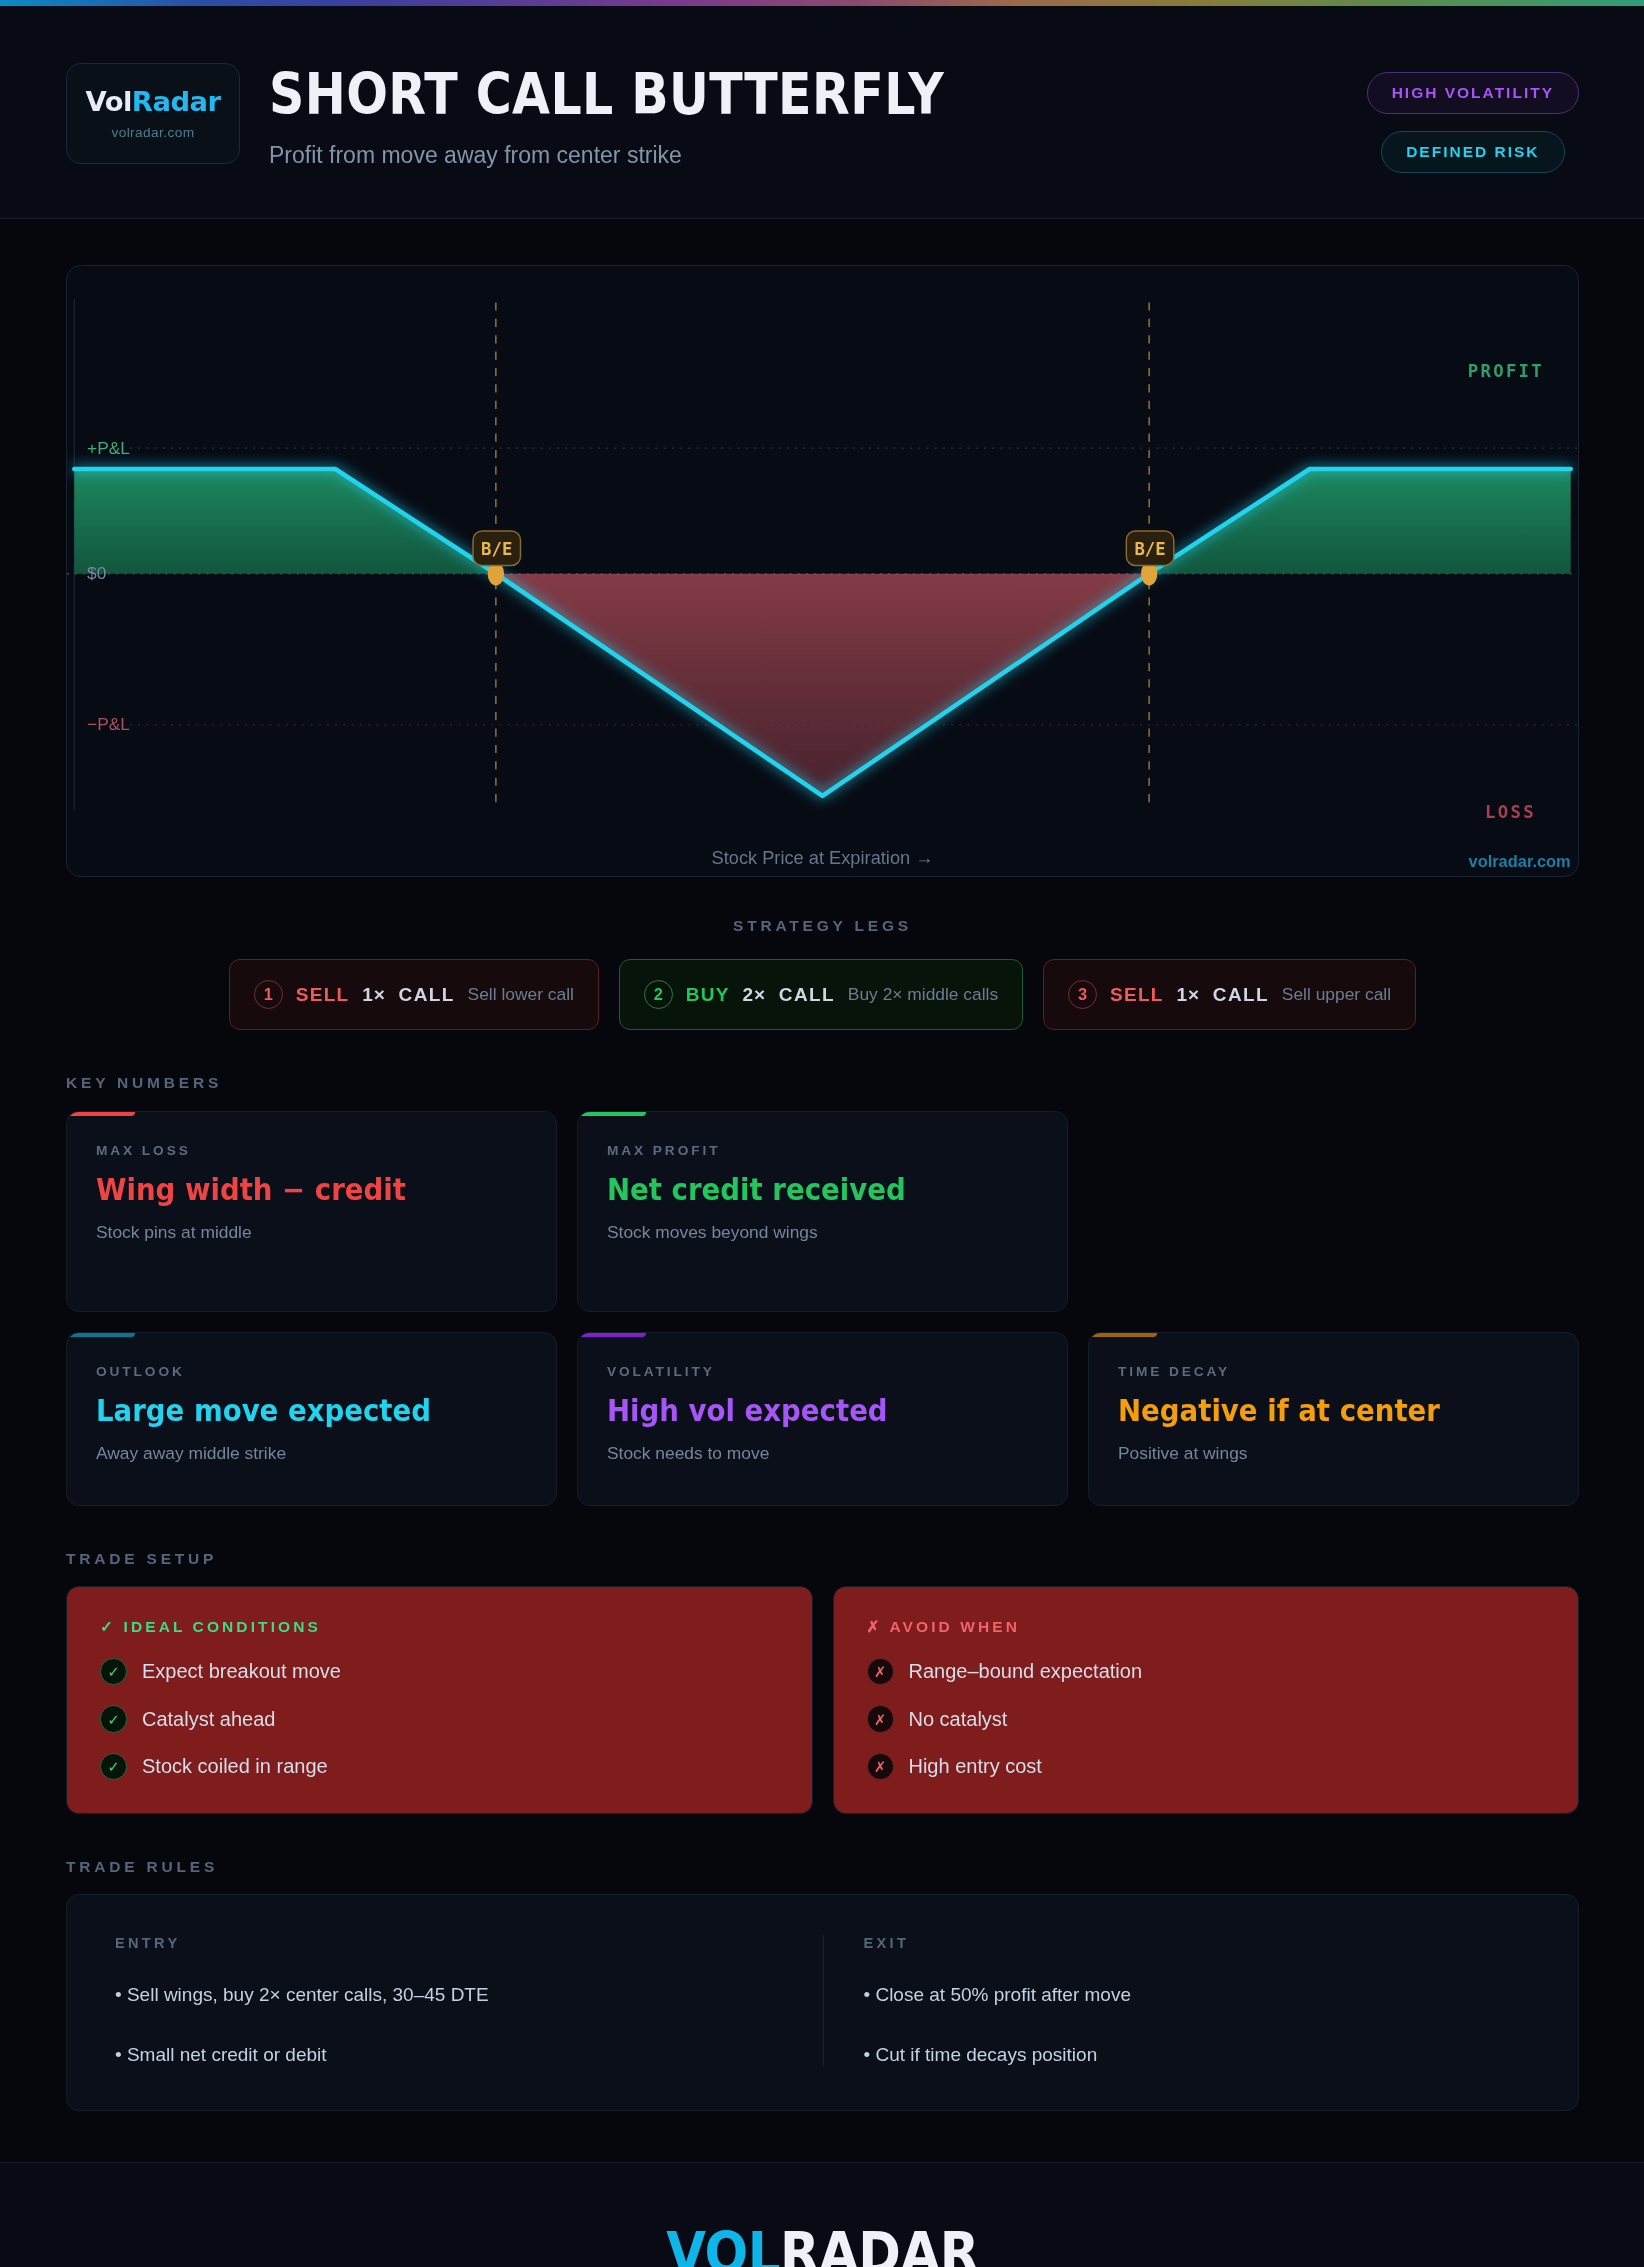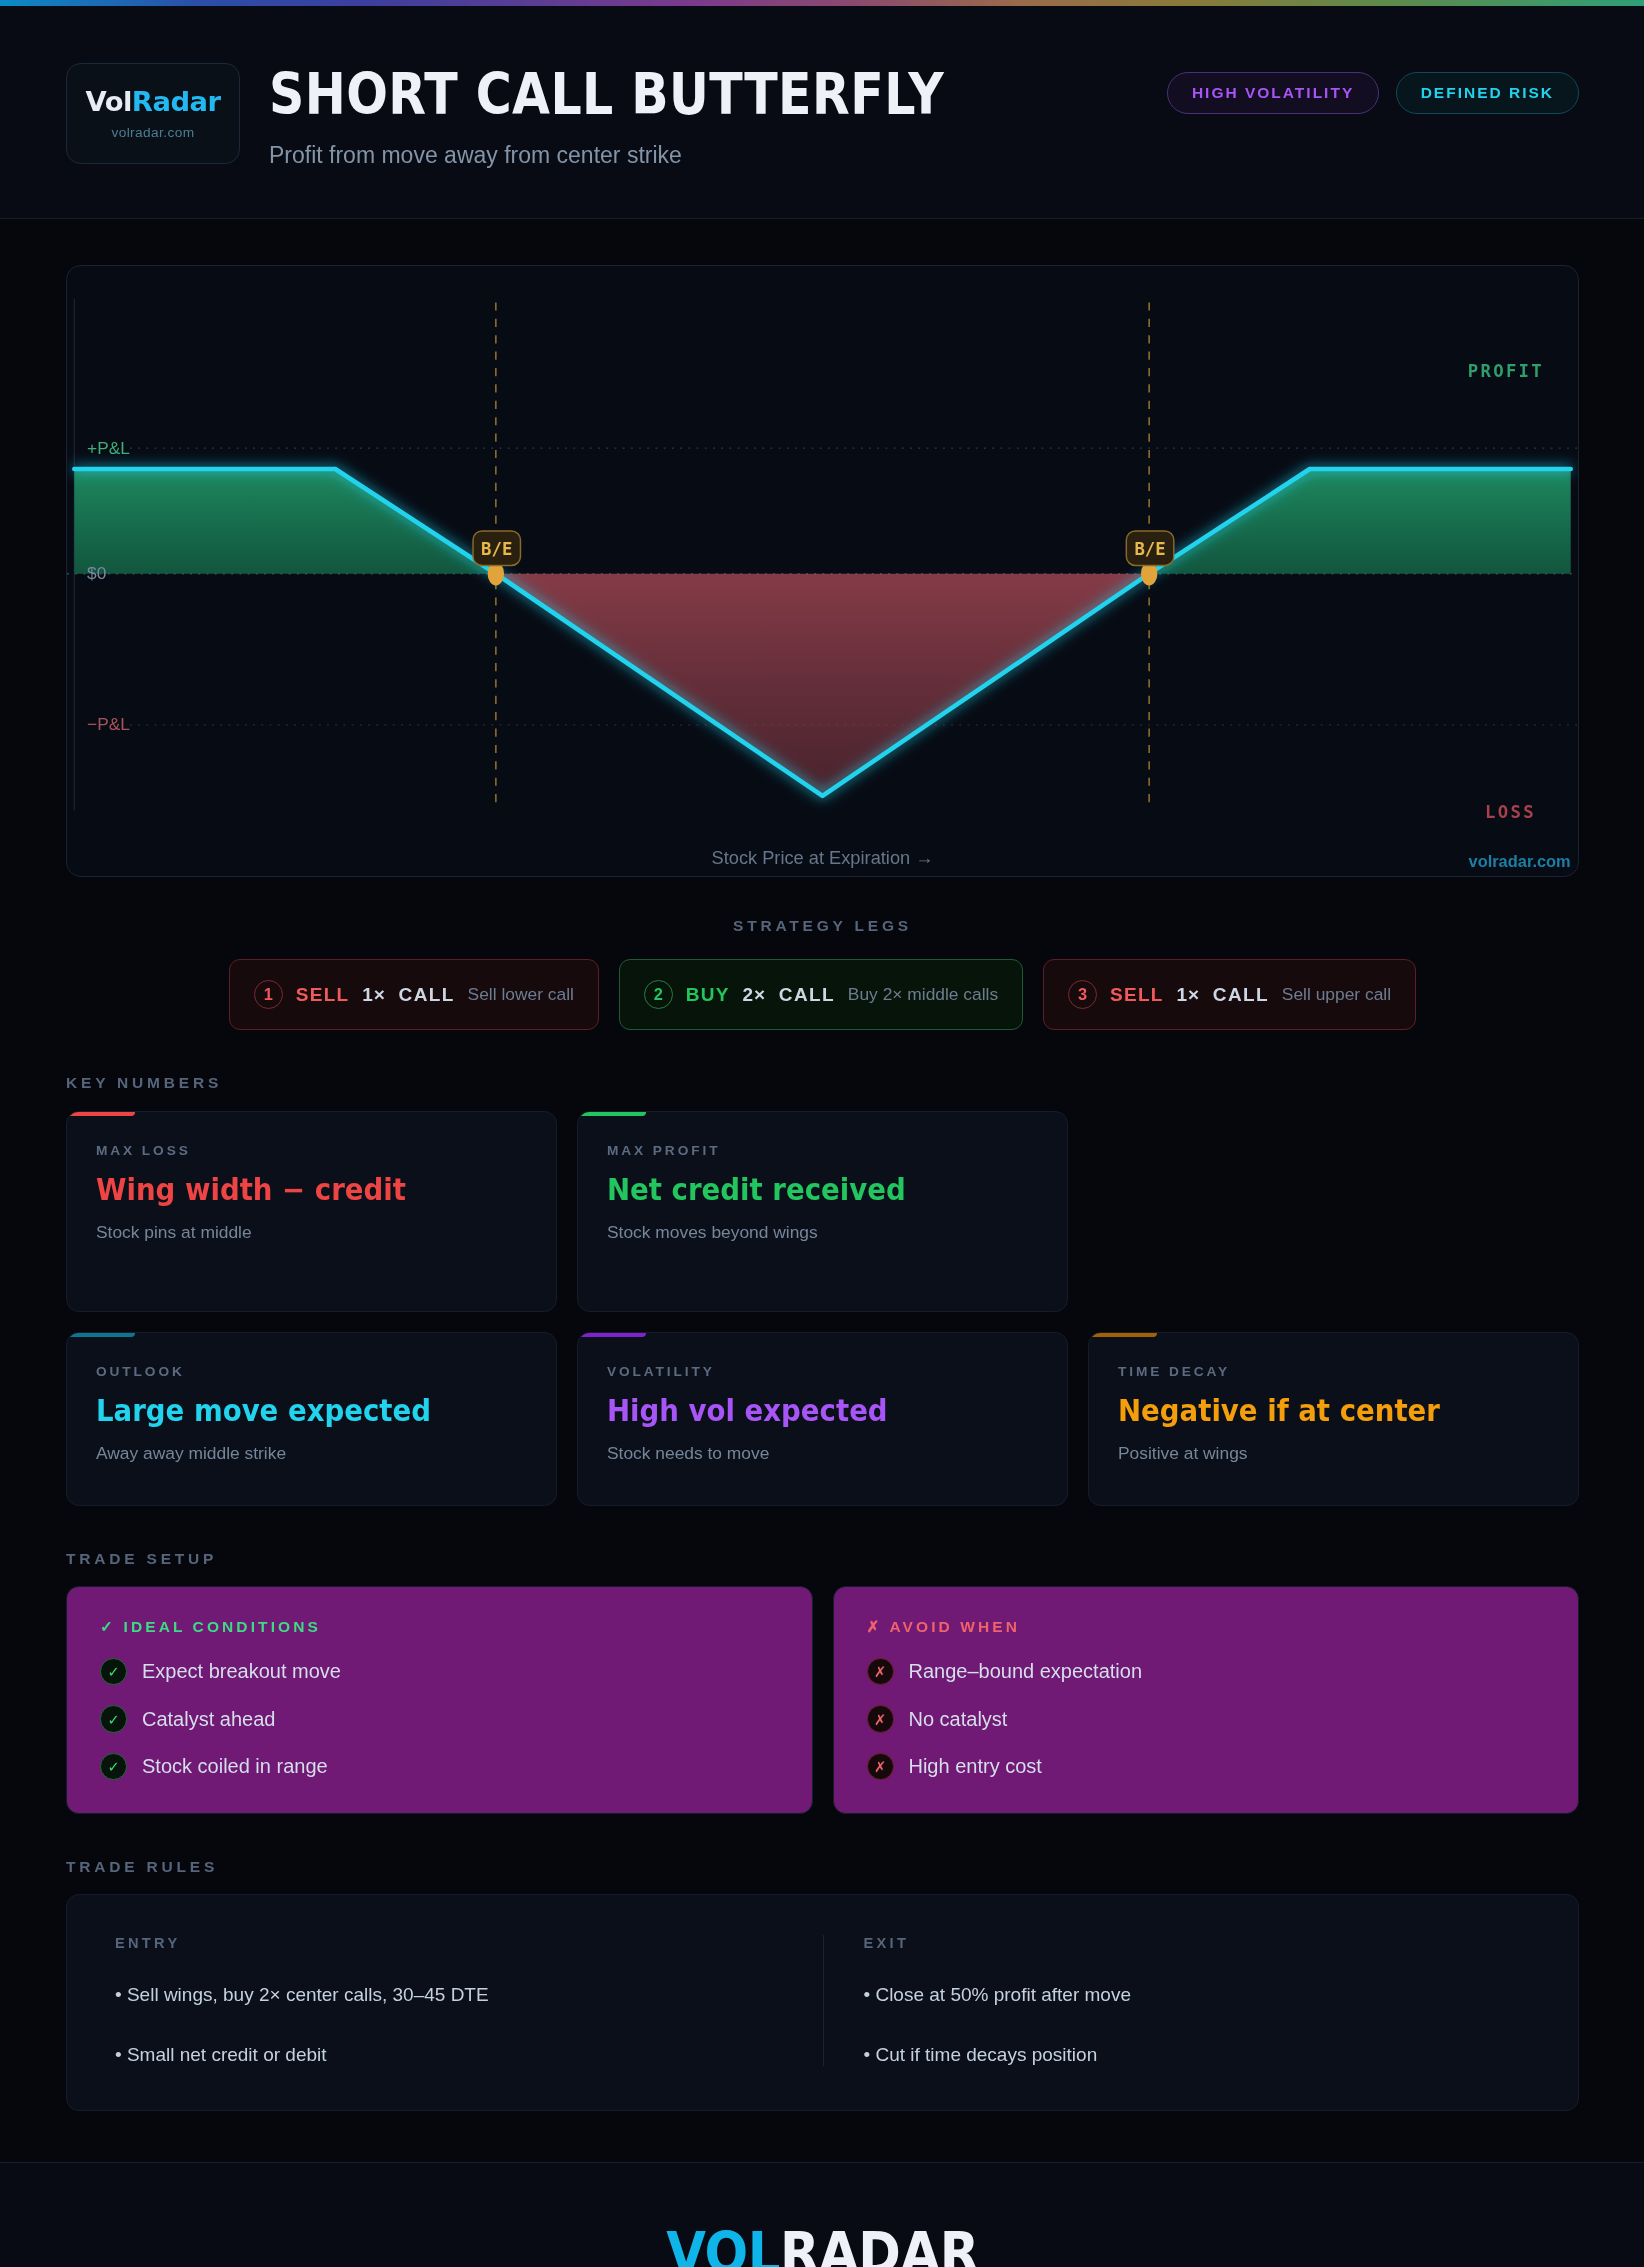--- a/index.html
+++ b/index.html
@@ -86,20 +86,21 @@
     font-size: 23px;
     color: #8494a8;
     font-weight: 400;
   }
   .badges {
     margin-left: auto;
     display: flex;
     gap: 16.4px;
     align-items: center;
     padding-top: 9.1px;
+    flex-direction: column;
   }
   .badge {
     border-radius: 913px;
     padding: 11px 24px;
     font-size: 15.5px;
     font-weight: 700;
     letter-spacing: 2px;
     white-space: nowrap;
   }
   .badge.violet { border: 0.9px solid #4b2f7a; color: #a855f7; background: #120d21; }
@@ -207,21 +208,21 @@
   .ts-label { margin-top: 44px; }
   .ts-grid {
     margin-top: 18.3px;
     display: grid;
     grid-template-columns: 1fr 1fr;
     gap: 20px;
   }
   .ts-card {
     border: 0.9px solid #151d2b;
     border-radius: 12.8px;
-    background: #701a75;
+    background: #7f1d1d;
     padding: 31px 33px 33px;
   }
   .ts-head {
     font-size: 15.5px;
     letter-spacing: 3.1px;
     font-weight: 700;
     text-transform: uppercase;
   }
   .ts-head.good { color: #3ddc84; }
   .ts-head.bad  { color: #f0636b; }

